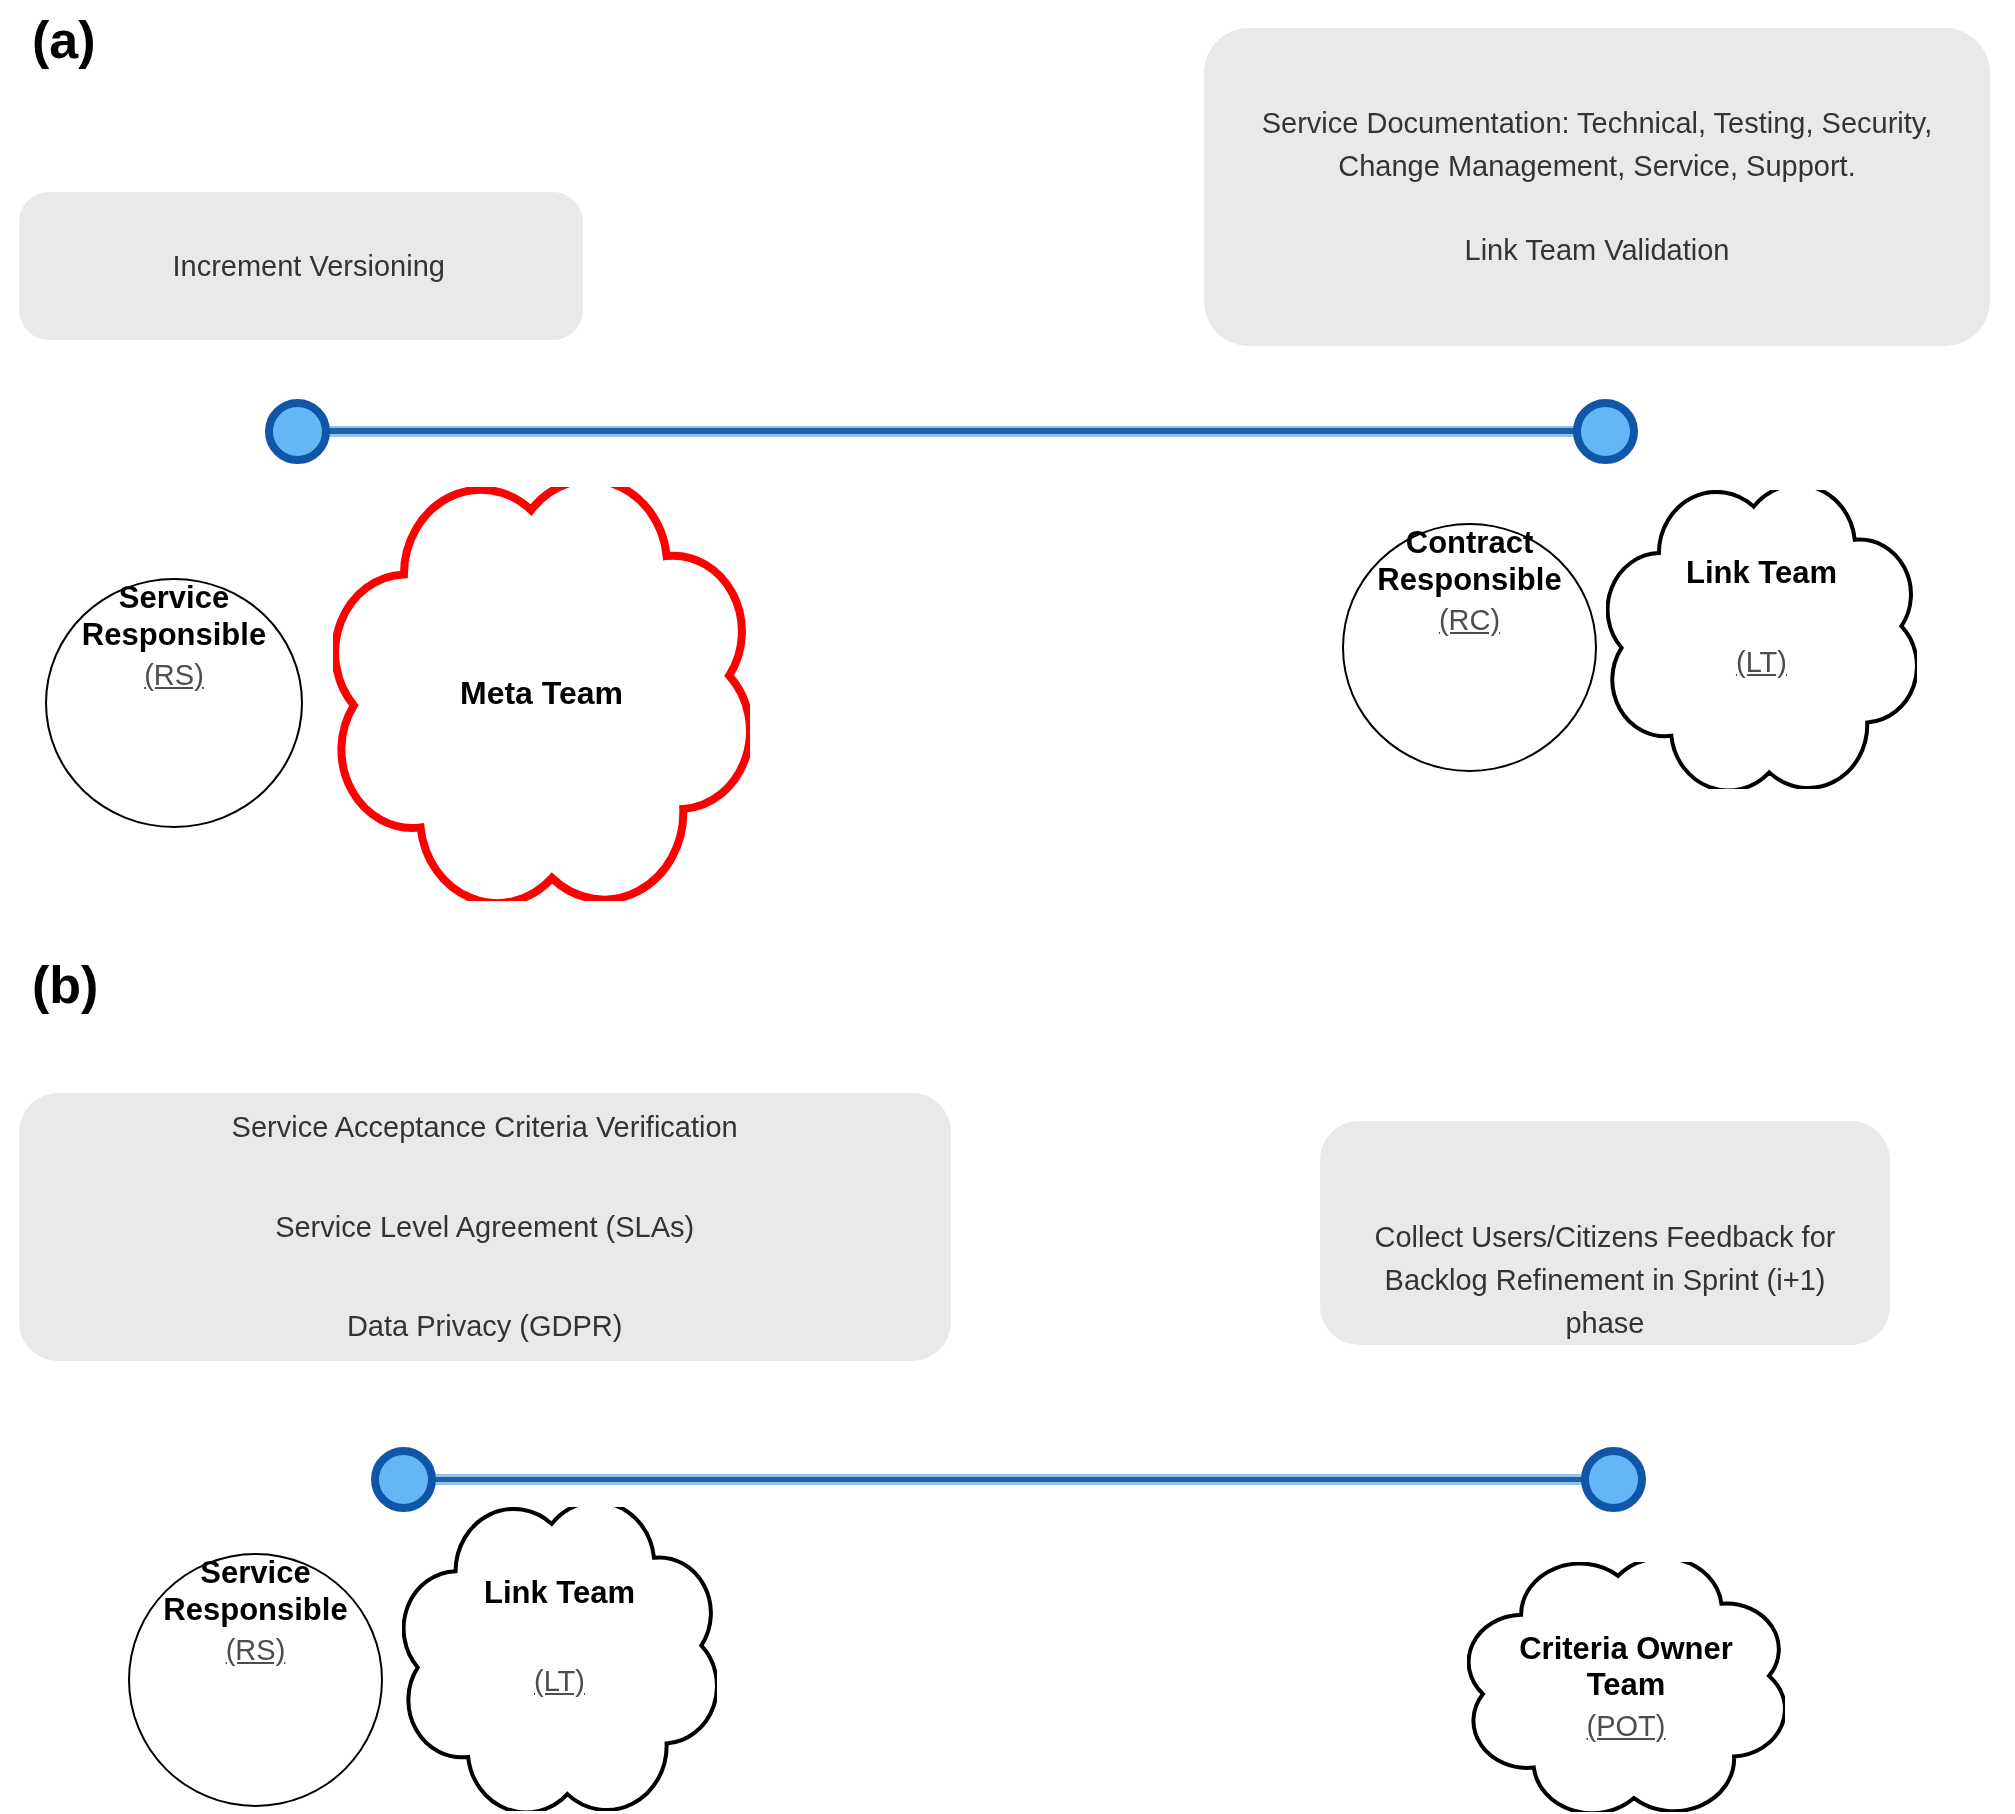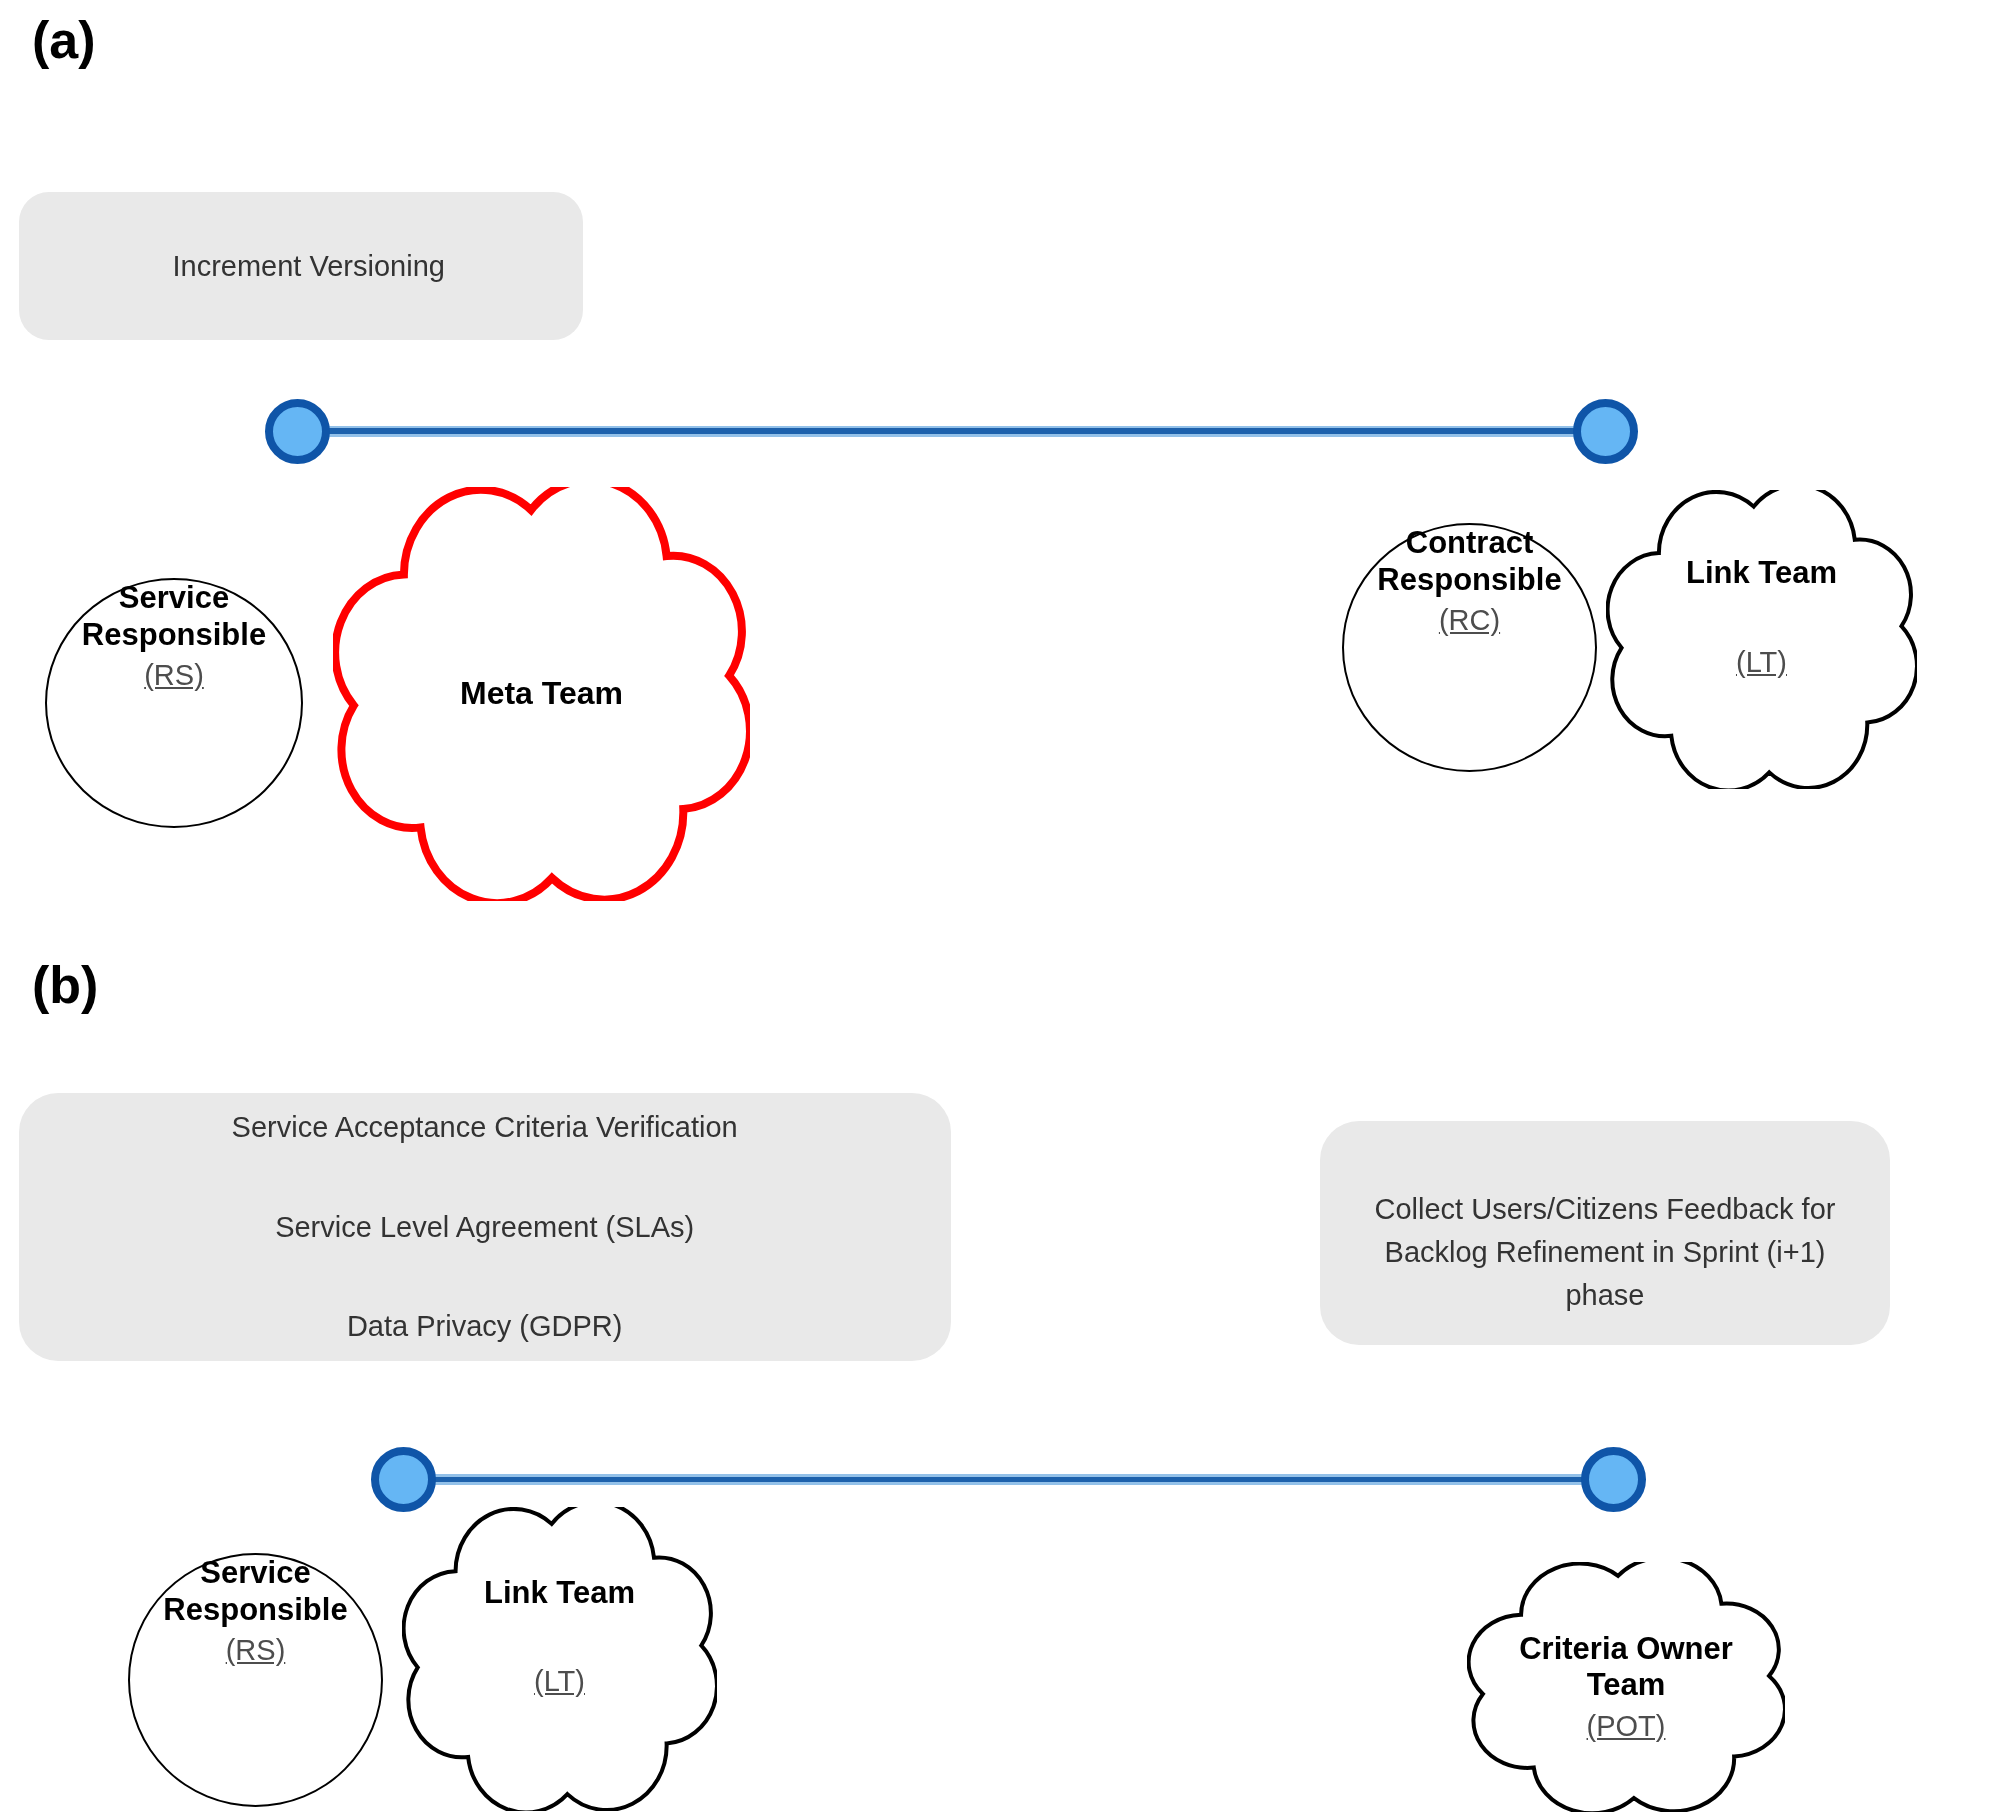--- a/index.html
+++ b/index.html
@@ -29,21 +29,21 @@
     text-align: center;
     color: #333333;
     font-size: 29px;
     line-height: 1.48;
     box-sizing: border-box;
     padding-left: 16px;
   }
   .note p { margin: 0; }
   .note-a2 p + p { margin-top: 41px; }
   .note-b1 p + p { margin-top: 57px; }
-  .note-b2 { justify-content: center; padding: 39px 31px 0 31px; }
+  .note-b2 { justify-content: flex-end; padding: 39px 31px 0 31px; }
   .connector-line {
     position: absolute;
     height: 10.6px;
     background: linear-gradient(to bottom,
       #93c1e9 0px, #93c1e9 2.5px,
       #1d61ac 2.5px, #1d61ac 8px,
       #93c1e9 8px, #93c1e9 10.6px);
   }
   .endpoint {
     position: absolute;
@@ -98,20 +98,24 @@
 <body>
 
 <div class="canvas">
 
   <div class="panel-label" style="left:32px; top:13.7px;">(a)</div>
 
   <div class="note" style="left:18.7px; top:192px; width:564px; height:148px; border-radius:30px;">
     <p>Increment Versioning</p>
   </div>
 
+  <div class="note note-a2" style="left:1204px; top:28px; width:786px; height:318px; border-radius:45px; padding:25px 42px;">
+    <p>Service Documentation: Technical, Testing, Security, Change Management, Service, Support.</p>
+    <p>Link Team Validation</p>
+  </div>
 
   <div class="connector-line" style="left:297px; top:426px; width:1308px;"></div>
   <div class="endpoint" style="left:265px; top:399px;"></div>
   <div class="endpoint" style="left:1573px; top:399px;"></div>
 
   <div class="ellipse-node" style="left:45px; top:578px; width:258px; height:250px;">
     <div class="node-title">Service</div>
     <div class="node-title">Responsible</div>
     <div class="node-abbr">(RS)</div>
   </div>

